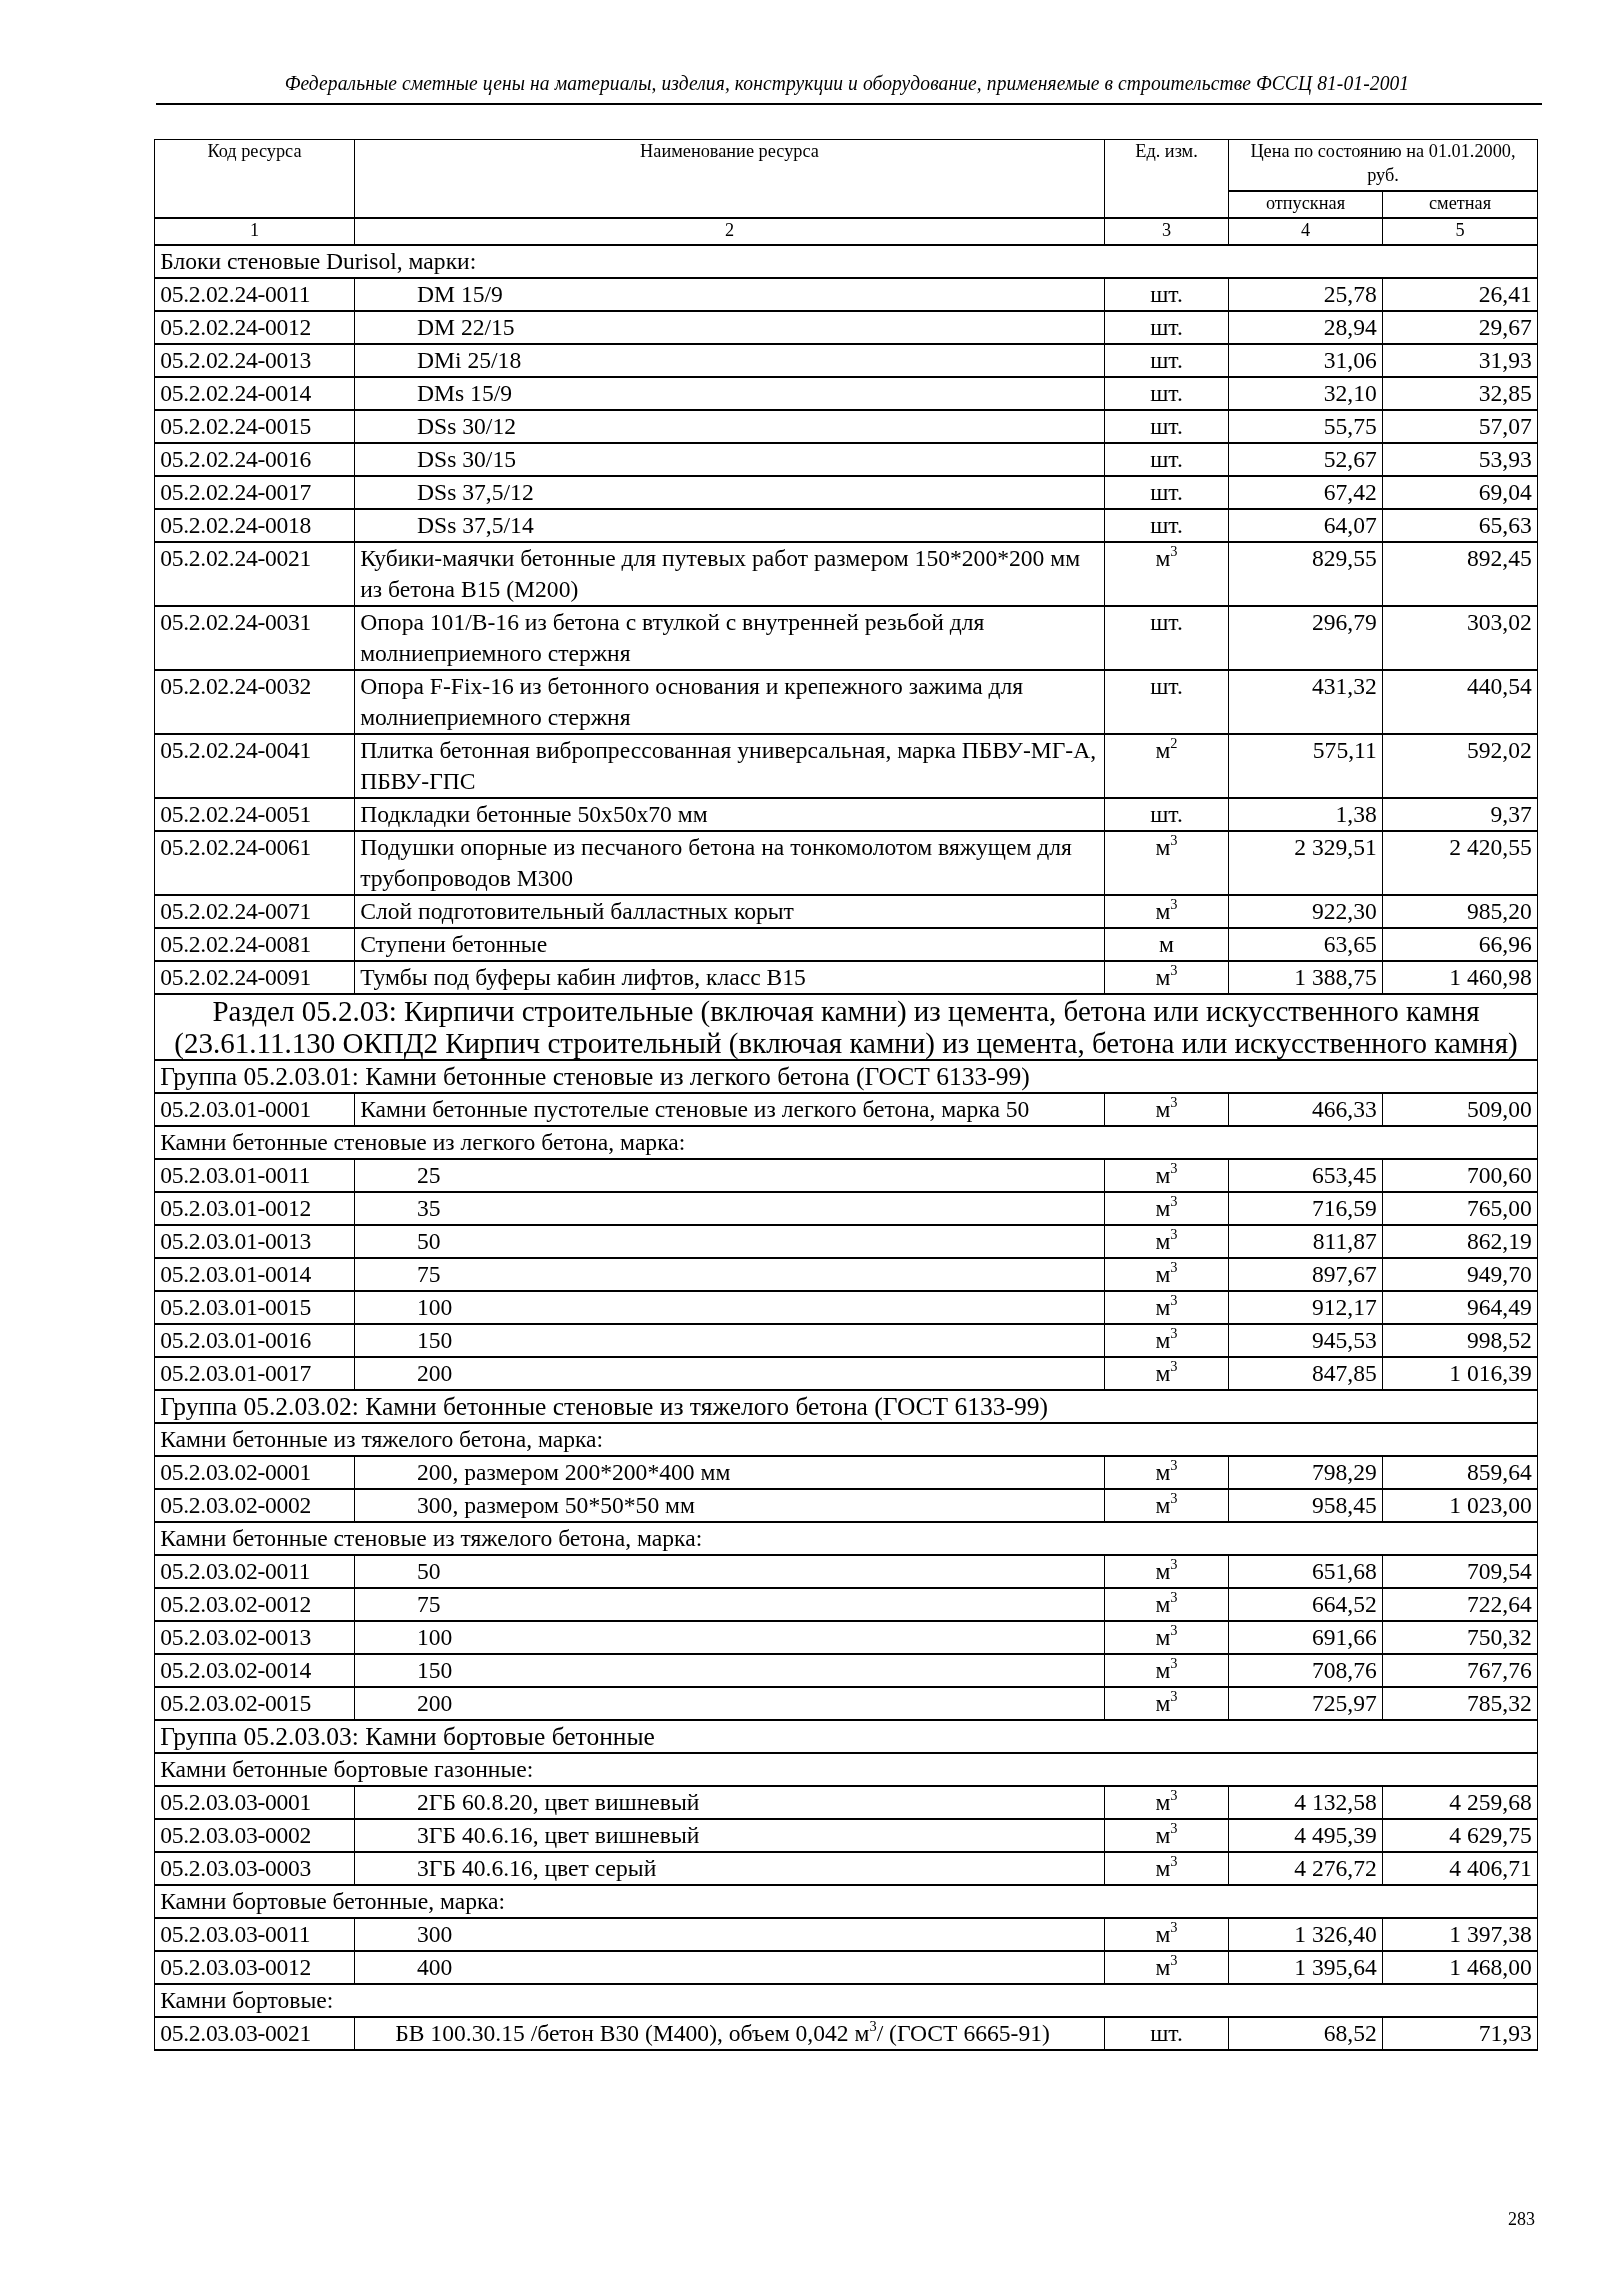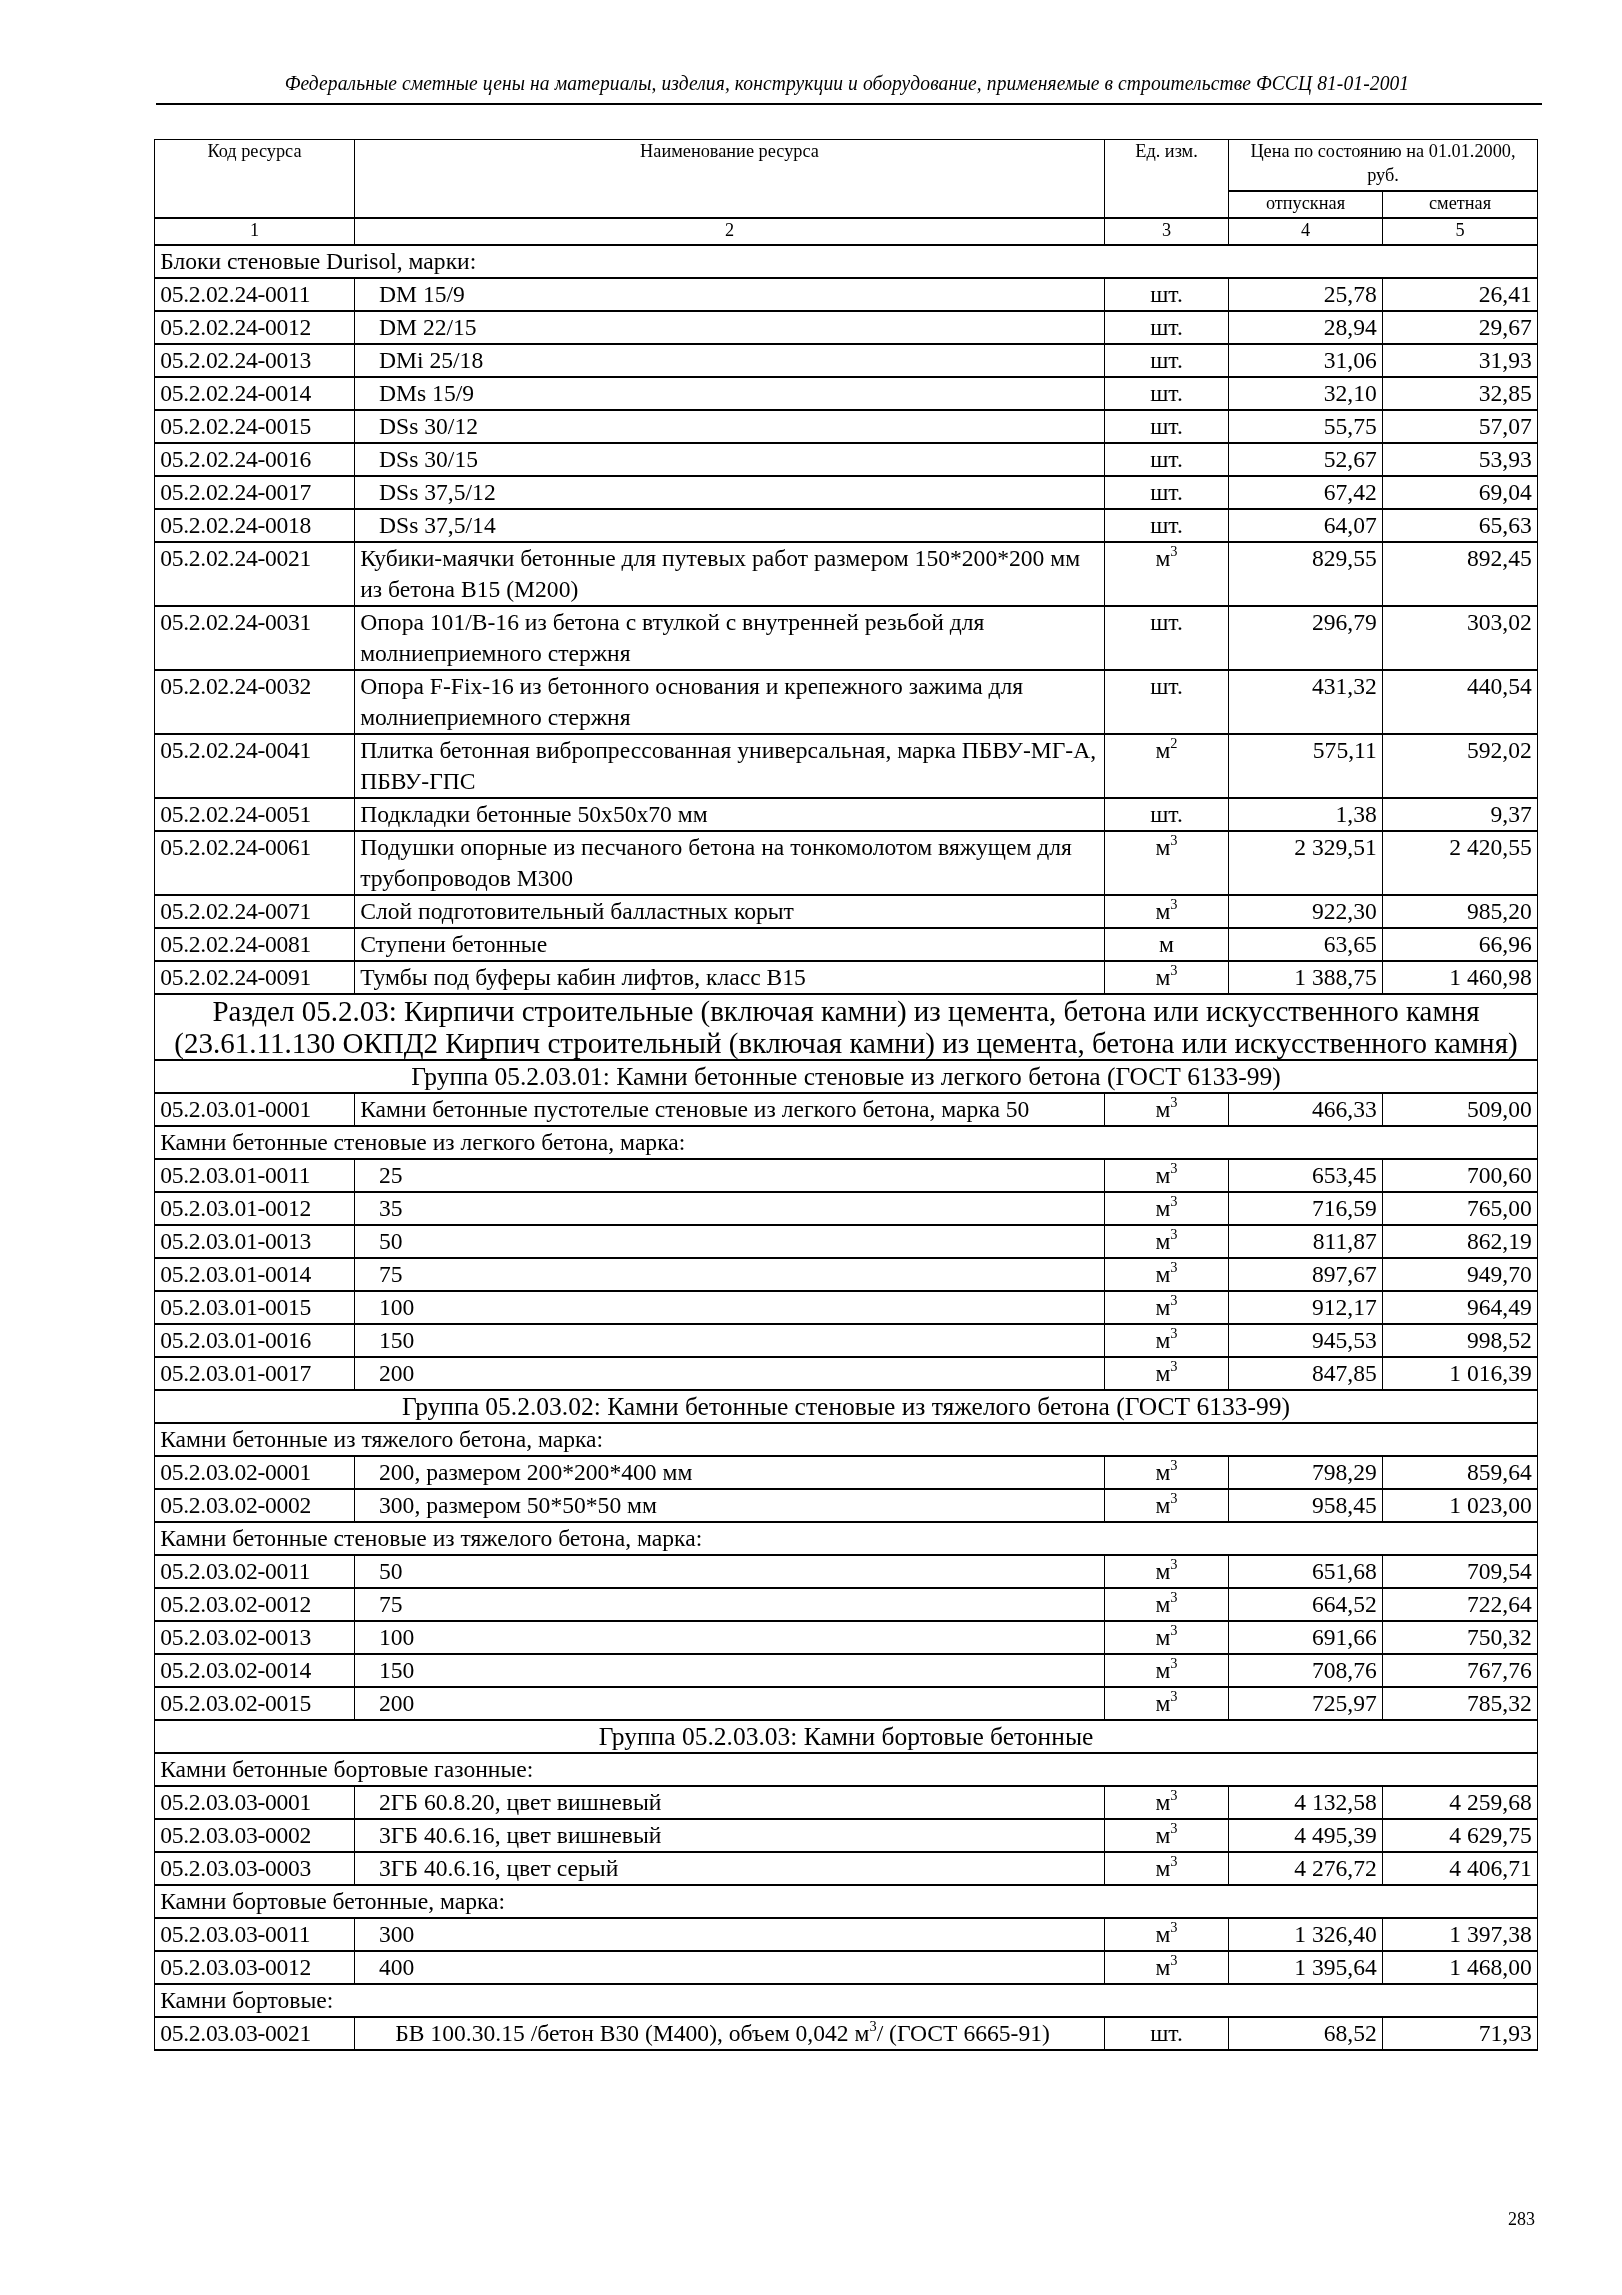--- a/index.html
+++ b/index.html
@@ -27,29 +27,29 @@
     padding: 0 5.2px; vertical-align: top; font-weight: normal;
   }
   col.c1 { width: 200px; } col.c2 { width: 750px; } col.c3 { width: 124px; }
   col.c4 { width: 154px; } col.c5 { width: 155px; }
   th.hdr { font-size: 18.3px; line-height: 23.6px; text-align: center; vertical-align: middle; }
   th.hdr-big { height: 50px; }
   th.hdr-sub { height: 25px; line-height: 22px; text-align: center; }
   td.colnum { font-size: 18.3px; line-height: 23.6px; text-align: center; height: 25px; padding: 0; }
   td.code { white-space: nowrap; padding-left: 6.5px; letter-spacing: -0.3px; }
   td.name { padding-left: 6.5px; }
-  td.name.indent { padding-left: 24px; }
+  td.name.indent { padding-left: 62px; }
   td.unit { text-align: center; }
   td.num { text-align: right; padding-right: 6.5px; white-space: nowrap; }
   td.subhead { padding-left: 207px; }
   td.section-title {
     text-align: center; font-weight: bold; font-size: 29px; line-height: 32px; padding: 1.3px 13px;
   }
   td.group-title {
-    text-align: center; font-weight: bold; font-size: 25.5px; line-height: 31px;
+    text-align: left; font-weight: bold; font-size: 25.5px; line-height: 31px;
   }
   sup { font-size: 14.4px; line-height: 0; position: relative; top: -1.3px; vertical-align: super; }
   .page-number {
     position: absolute; top: 2209px; right: 88px; font-size: 18px;
   }
 </style>
 </head>
 <body>
 
 <div class="running-header">Федеральные сметные цены на материалы, изделия, конструкции и оборудование, применяемые в строительстве ФССЦ 81-01-2001</div>

